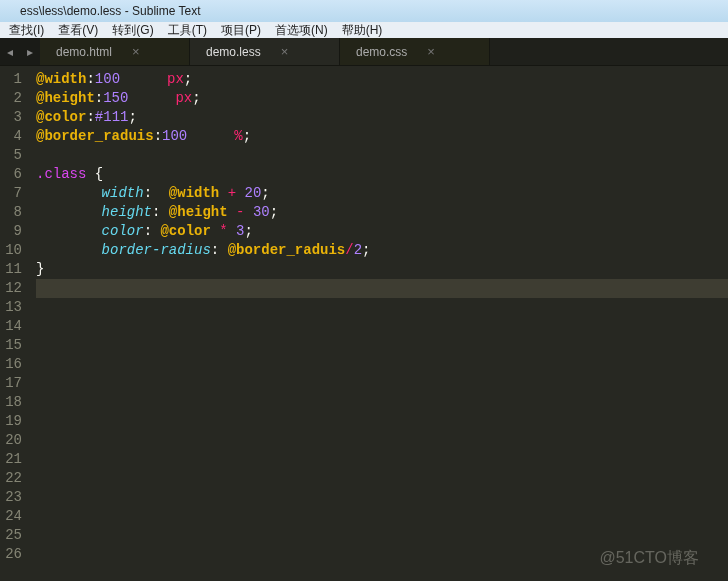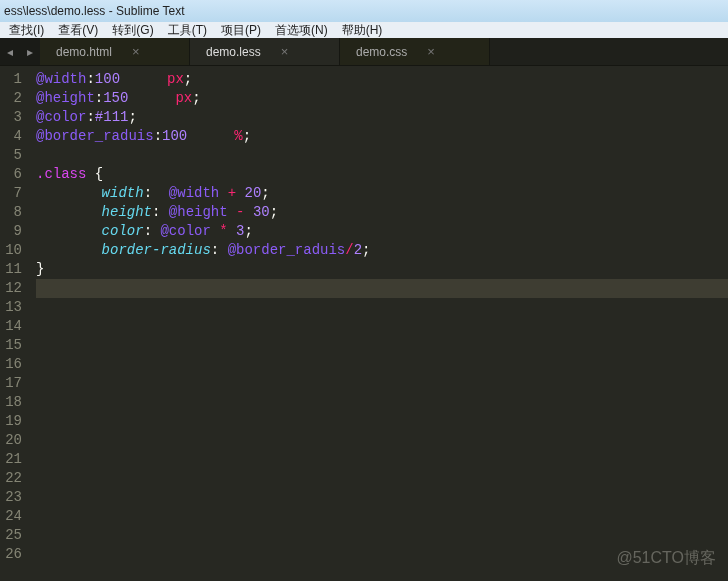--- a/index.html
+++ b/index.html
@@ -1,47 +1,47 @@
 <!DOCTYPE html>
 <html><head>
 <meta charset="utf-8">
 <style>
   * { margin:0; padding:0; box-sizing:border-box; }
   html,body { width:728px; height:581px; overflow:hidden; font-family:"Segoe UI","Microsoft YaHei",Tahoma,sans-serif; font-size:12px; background:#272822; }
   
-  .titlebar { height:22px; background:linear-gradient(#cfe6f7,#b9d9ef); color:#222; display:flex; align-items:center; padding:0 4px; }
+  .titlebar { height:22px; background:linear-gradient(#cfe6f7,#b9d9ef); color:#222; display:flex; align-items:center; padding:0 20px; }
   .titlebar span { white-space:nowrap; }
   
   .menubar { height:16px; background:#e9eff5; color:#222; display:flex; align-items:center; padding:0 2px; }
   .menubar .mi { padding:2px 7px; cursor:default; }
   
   .toolrow { height:28px; background:#1f201b; display:flex; align-items:stretch; border-bottom:1px solid #151611; }
   .chev { width:20px; display:flex; align-items:center; justify-content:center; color:#888; background:#1a1b17; cursor:default; }
   .tabs { flex:1; display:flex; align-items:stretch; }
   .tab { display:flex; align-items:center; padding:0 10px 0 16px; color:#aaa; background:#232418; border-right:1px solid #151611; position:relative; cursor:default; min-width:150px; }
   .tab.active { background:#272822; color:#ddd; }
   .tab .close { margin-left:20px; color:#777; font-size:13px; line-height:1; }
   
   .editor { display:flex; height:calc(581px - 22px - 22px - 28px); font-family:Consolas,"Courier New",monospace; font-size:14px; line-height:19px; background:#272822; color:#f8f8f2; position:relative; }
   .gutter { width:30px; background:#272822; color:#858575; text-align:right; padding:4px 8px 4px 0; user-select:none; }
   .gutter div { height:19px; }
   .code { flex:1; padding:4px 0 4px 6px; position:relative; }
   .code pre { margin:0; font-family:inherit; }
   .line { height:19px; white-space:pre; }
   .line.cur { background:#3e3d32; }
   
-  .c-var   { color:#8b5cf6; }
+  .c-var   { color:#eab308;font-weight:bold; }
   .c-punc  { color:#f8f8f2; }
   .c-num   { color:#ae81ff; }
   .c-unit  { color:#f92672;padding-left:47px; }
   .c-op    { color:#f92672; }
   .c-sel   { color:#d946ef; }
   .c-prop  { color:#66d9ef; font-style:italic;margin-left:32px; }
   .c-brace { color:#f8f8f2; }
-  .watermark { position:absolute; right:12px; bottom:8px; color:#8f8f86; font-family:"Segoe UI",sans-serif; font-size:16px; opacity:.6; pointer-events:none; }
+  .watermark { position:absolute; right:29px; bottom:8px; color:#8f8f86; font-family:"Segoe UI",sans-serif; font-size:16px; opacity:.6; pointer-events:none; }
 </style>
 </head>
 <body>
 
 <div class="titlebar">
   <span>ess\less\demo.less - Sublime Text</span>
 </div>
 
 <div class="menubar" id="menubar">
     <div class="mi">查找(I)</div>

